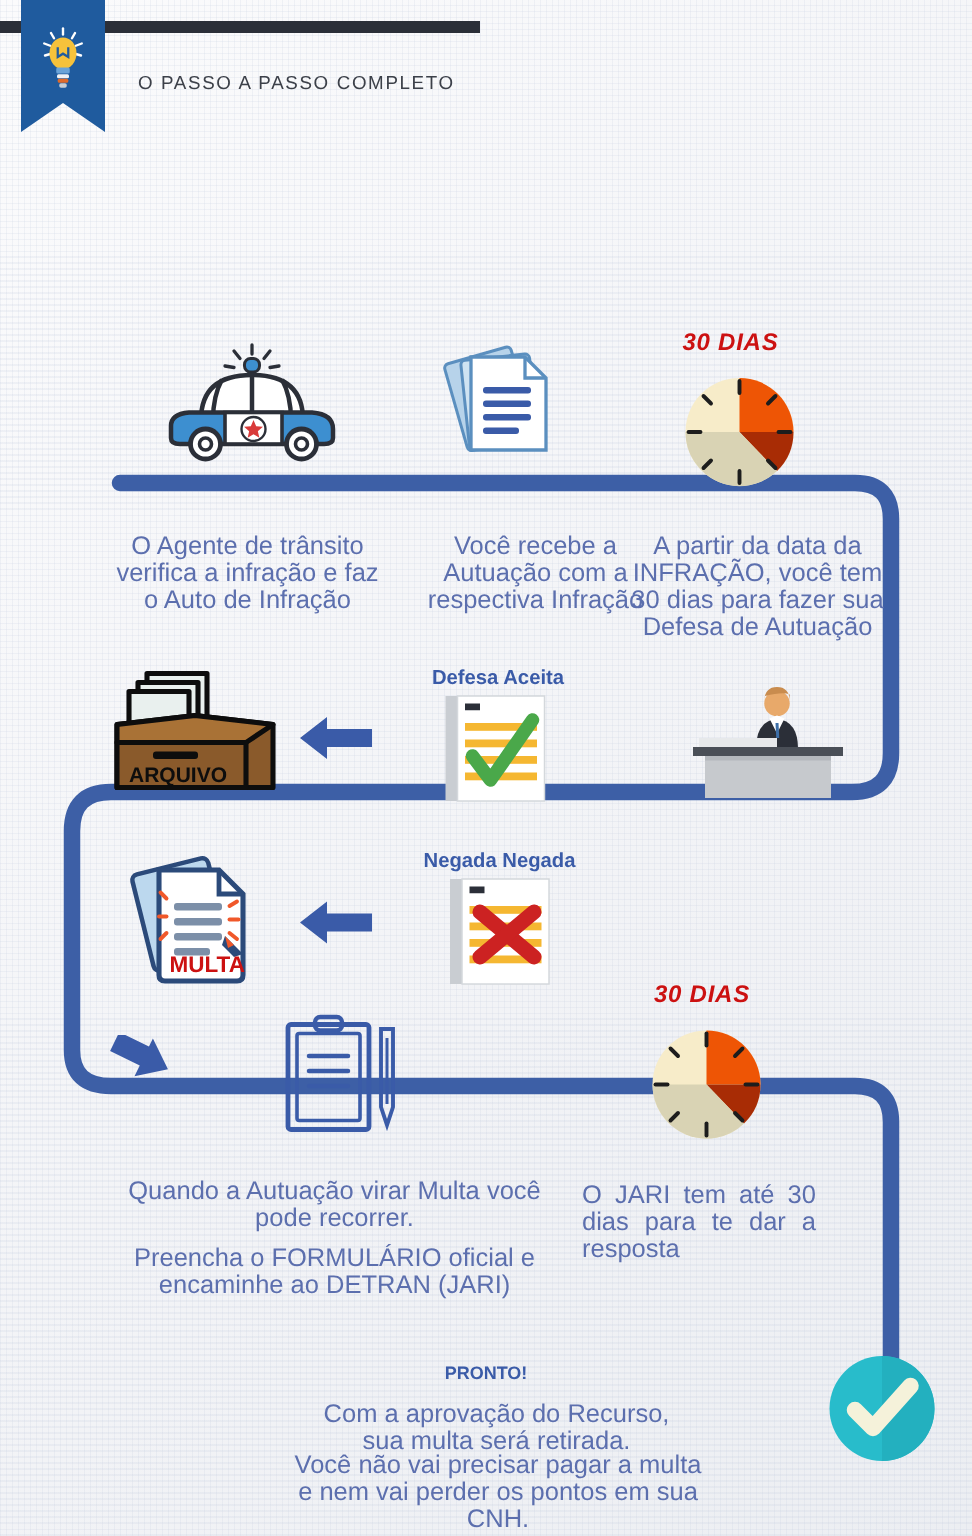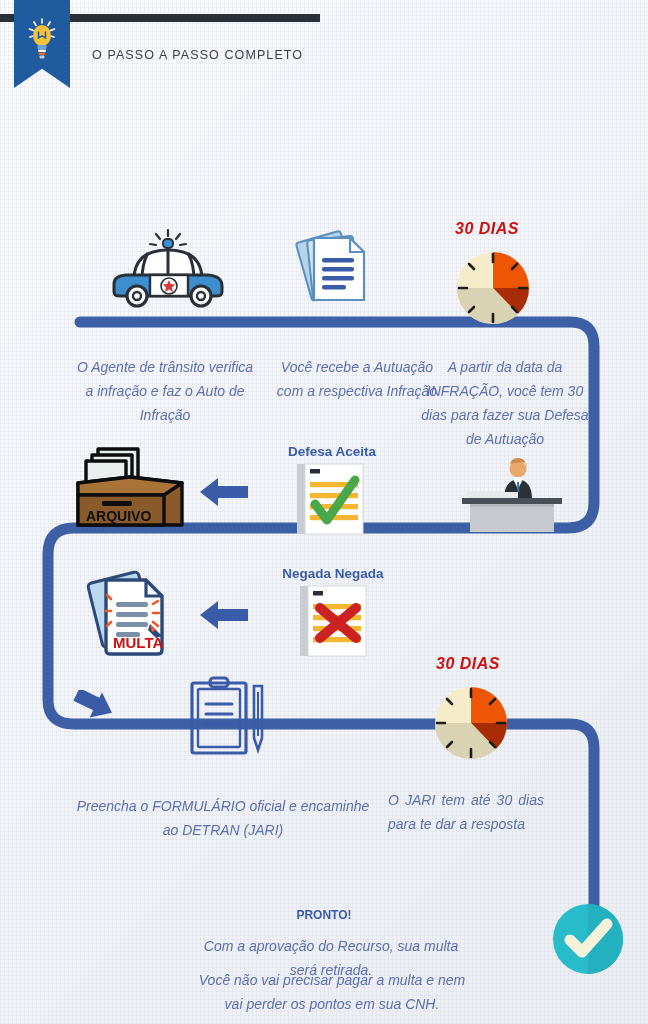--- a/index.html
+++ b/index.html
@@ -57,24 +57,23 @@
   
   #flow { left:0; top:300px; width:648px; height:620px; }
 
   
   .icon-box { position:absolute; }
 
   
   .body-txt {
     position:absolute;
     color:#5c6fae;
-    font-size: 14px;
-    line-height: 24px;
+    font-size: 17px;
+    line-height: 18px;
     text-align:center;
-    font-style:italic;
   }
   .body-txt.jt { text-align: justify; }
   .lbl-bold {
     position:absolute;
     color:#3a5ba8;
     font-weight:700;
     font-size:13.5px;
     text-align:center;
   }
   .days-lbl {
@@ -315,20 +314,21 @@
       <line x1="9" y1="43" x2="17" y2="43"></line>
       <line x1="69" y1="43" x2="77" y2="43"></line>
       <line x1="19" y1="19" x2="24" y2="24"></line>
       <line x1="67" y1="19" x2="62" y2="24"></line>
       <line x1="19" y1="67" x2="24" y2="62"></line>
       <line x1="67" y1="67" x2="62" y2="62"></line>
     </g>
   </svg>
 
   <div class="body-txt" style="left:74px; top:785px; width:298px;">
+    <span class="seg">Quando a Autuação virar Multa você pode recorrer.</span>
     <span class="gap"></span>
     <span class="seg">Preencha o FORMULÁRIO oficial e encaminhe ao DETRAN (JARI)</span>
   </div>
   <div class="body-txt jt" style="left:388px; top:788px; width:156px;">O JARI tem até 30 dias para te dar a resposta</div>
 
   <div id="pronto" style="left:224px; top:908px; width:200px;">PRONTO!</div>
   <div class="body-txt" style="left:190px; top:968px; width:284px;">Você não vai precisar pagar a multa e nem vai perder os pontos em sua CNH.</div>
   <div class="body-txt" style="left:200px; top:934px; width:262px;">Com a aprovação do Recurso, sua multa será retirada.</div>
 
   <svg class="icon-box" style="left:552px; top:903px; width:72px; height:72px;" viewBox="0 0 72 72">

